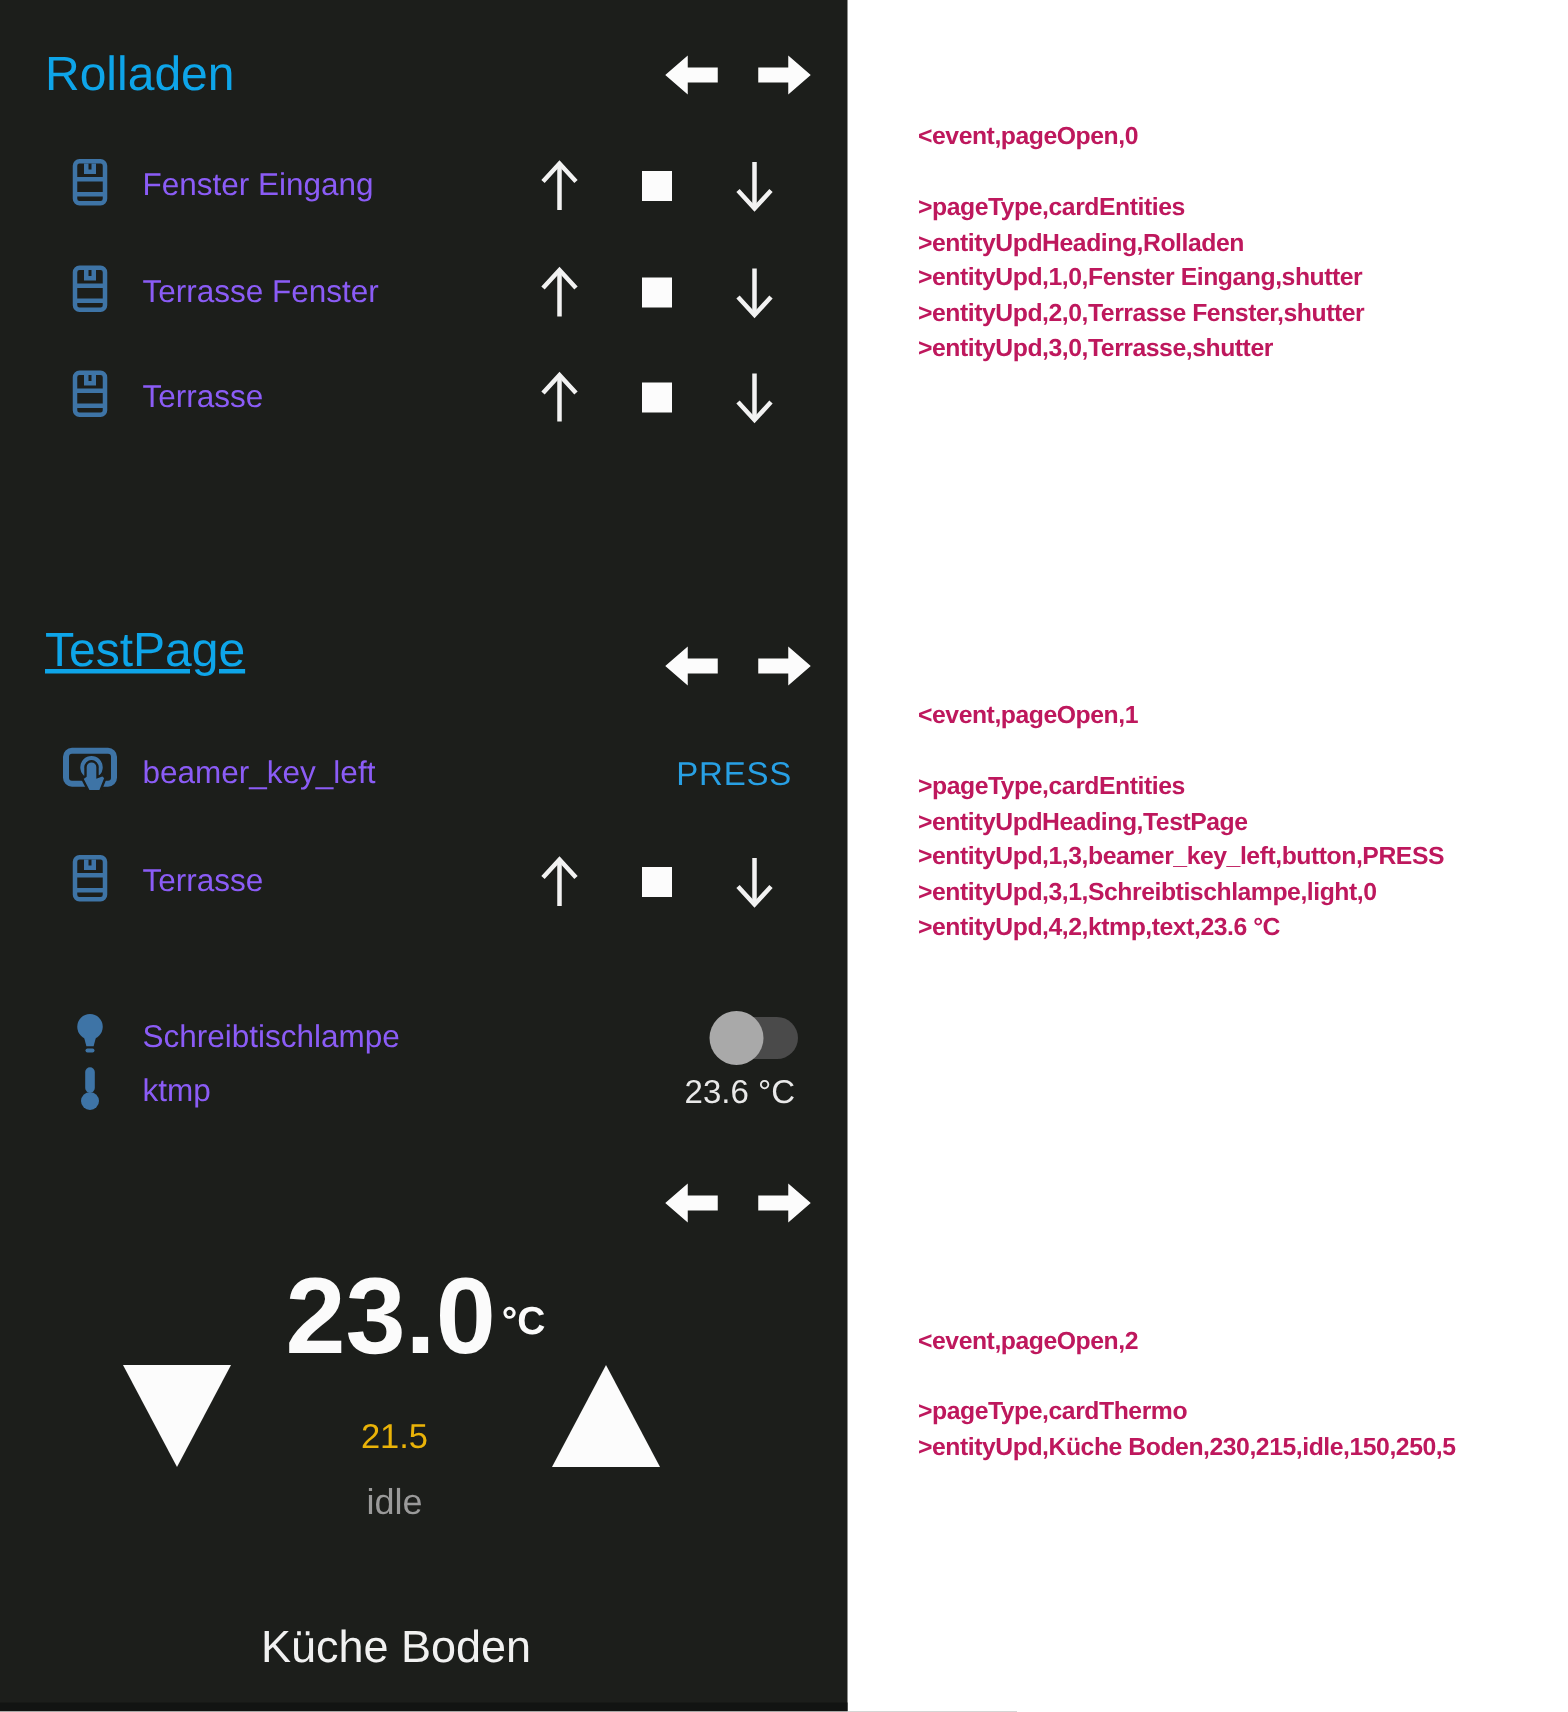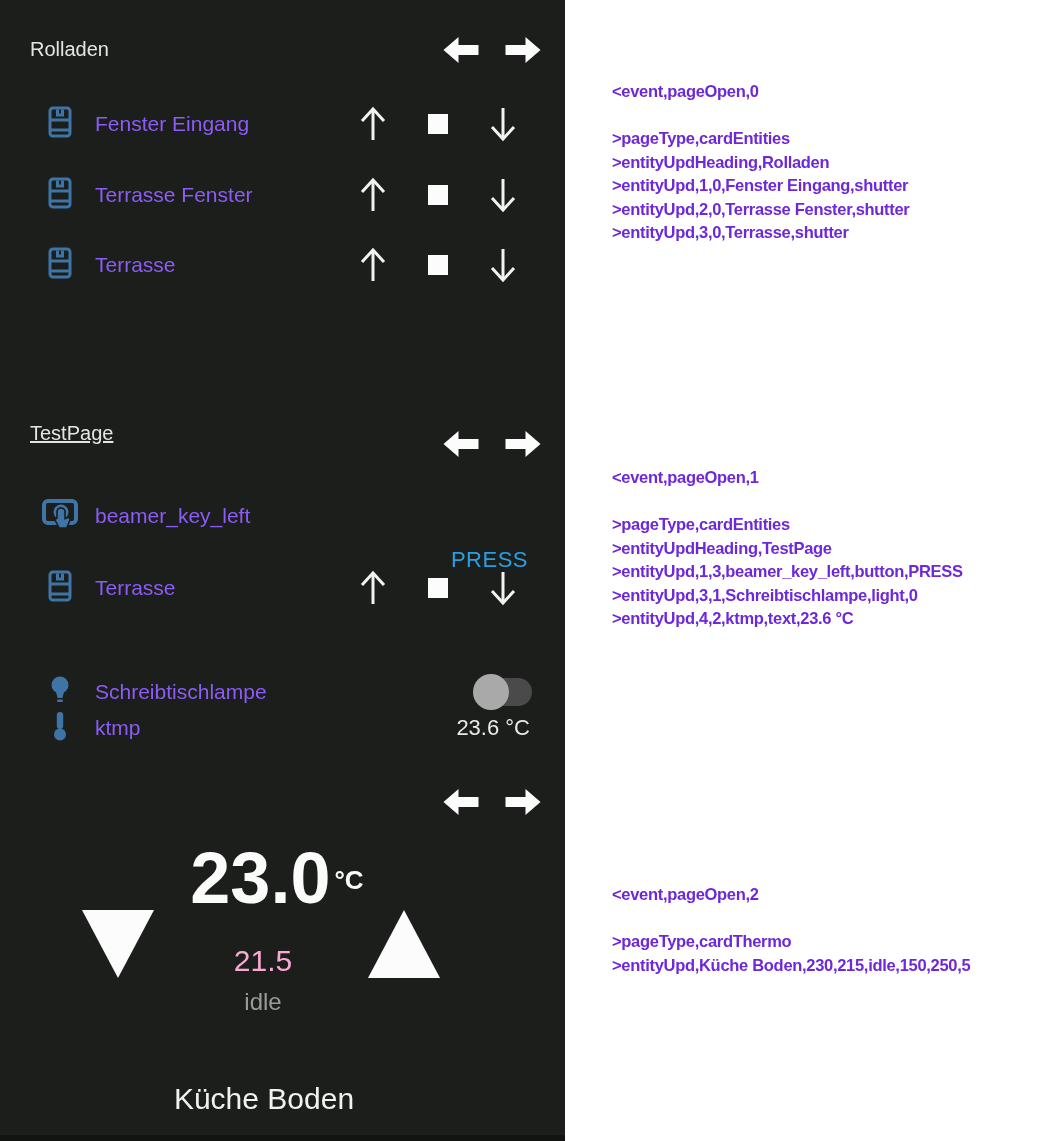--- a/index.html
+++ b/index.html
@@ -4,21 +4,21 @@
 <style>
   * { margin:0; padding:0; box-sizing:border-box; }
   html,body { background:#ffffff; }
   body { font-family:"Liberation Sans", sans-serif; }
   #stage { position:relative; width:1045px; height:1141px; background:#ffffff; overflow:hidden; }
 
   
   .panel { position:absolute; left:0; top:0; width:565px; height:1141px; background:#1c1e1b; }
   .panel-edge { position:absolute; left:0; bottom:0; width:565px; height:6px; background:#121412; }
 
-  .card-title { position:absolute; left:30px; color:#e5e5e5; font-size:20px; line-height:34px; }
+  .card-title { position:absolute; left:30px; color:#0ea5e9; font-size:32px; line-height:34px; }
   .t-rolladen { top:32px; }
   .t-testpage { top:416px;text-decoration:underline; }
 
   .nav-arrow { position:absolute; width:36px; height:30px; }
   .nav-left-1  { left:443px; top:35px; }
   .nav-right-1 { left:505px; top:35px; }
   .nav-left-2  { left:443px; top:429px; }
   .nav-right-2 { left:505px; top:429px; }
   .nav-left-3  { left:443px; top:787px; }
   .nav-right-3 { left:505px; top:787px; }
@@ -28,44 +28,44 @@
   .r2a { top:490px; } .r2b { top:562px; } .r2c { top:666px; } .r2d { top:702px;text-align:right; }
 
   .row .ent-icon { position:absolute; left:42px; top:50%; transform:translateY(-50%); width:36px; text-align:center; }
   .row .ent-label { position:absolute; left:95px; top:50%; transform:translateY(-50%); color:#8b5cf6; font-size:21px; white-space:nowrap; }
 
   .ctl-up   { position:absolute; left:358px; top:50%; transform:translateY(-50%); width:30px; height:38px; }
   .ctl-stop { position:absolute; left:428px; top:50%; transform:translateY(-50%); width:20px; height:20px; background:#fcfcfc; }
   .ctl-down { position:absolute; left:488px; top:50%; transform:translateY(-50%); width:30px; height:38px; }
 
   .press-value { position:absolute; right:37px; top:50%; transform:translateY(-50%);
-                 color:#28a0e4; font-size:22px; letter-spacing:0.5px;margin-top:44px; }
+                 color:#28a0e4; font-size:22px; letter-spacing:0.5px; }
   .text-value  { position:absolute; right:35px; top:50%; transform:translateY(-50%);
                  color:#e9e9e9; font-size:22px; white-space:nowrap;margin-left:16px; }
 
   .toggle { position:absolute; right:33px; top:50%; transform:translateY(-50%); width:55px; height:28px;
             background:#4a4a4a; border-radius:14px; }
   .toggle .knob { position:absolute; left:-4px; top:-4px; width:36px; height:36px; border-radius:50%; background:#a9a9a9; }
 
   
   .thermo-temp { position:absolute; left:150px; top:840px; width:250px; text-align:center;
                  color:#fbfbfb; font-size:72px; font-weight:bold; line-height:76px; white-space:nowrap; }
   .thermo-unit { font-size:26px; font-weight:bold; vertical-align:top; position:relative; top:2px; left:4px; }
   .tri { position:absolute; width:72px; height:68px; }
   .tri-down { left:82px;  top:910px; }
   .tri-up   { left:368px; top:910px; }
   .thermo-target { position:absolute; left:163px; top:944px; width:200px; text-align:center;
-                   color:#f9a8d4; font-size:30px; }
+                   color:#eab308; font-size:23px; }
   .thermo-state  { position:absolute; left:163px; top:978px; width:200px; text-align:center;
                    color:#9a9a9a; font-size:24px;margin-top:10px; }
   .thermo-title  { position:absolute; left:64px; top:1082px; width:400px; text-align:center;
                    color:#f1f1f1; font-size:30px; }
 
   
-  .log-block { position:absolute; left:612px; width:430px; color:#6d28d9;
+  .log-block { position:absolute; left:612px; width:430px; color:#be185d;
                font-size:16.5px; font-weight:bold; letter-spacing:-0.3px; line-height:23.5px; white-space:nowrap; }
   .lb-0 { top:80px; } .lb-1 { top:466px; } .lb-2 { top:883px; }
   .log-event { margin-bottom:23.5px; }
 </style>
 </head>
 <body>
 
 <div id="stage">
 
   <div class="panel">

